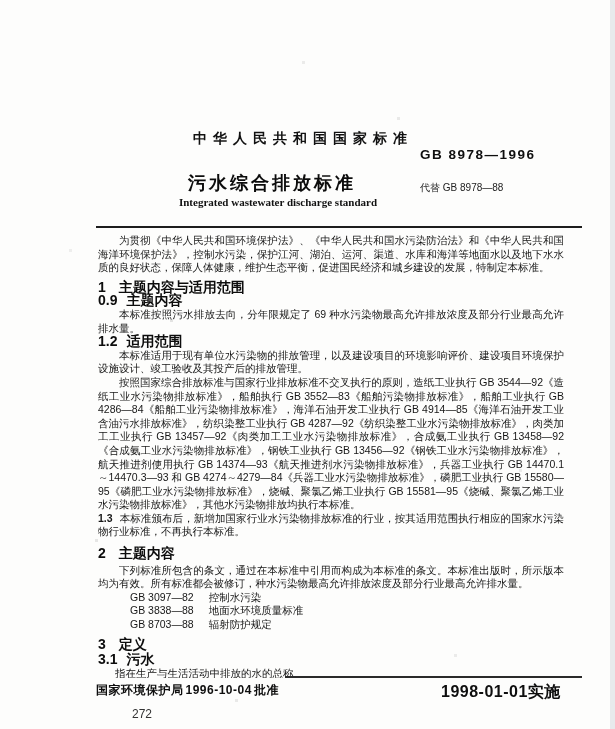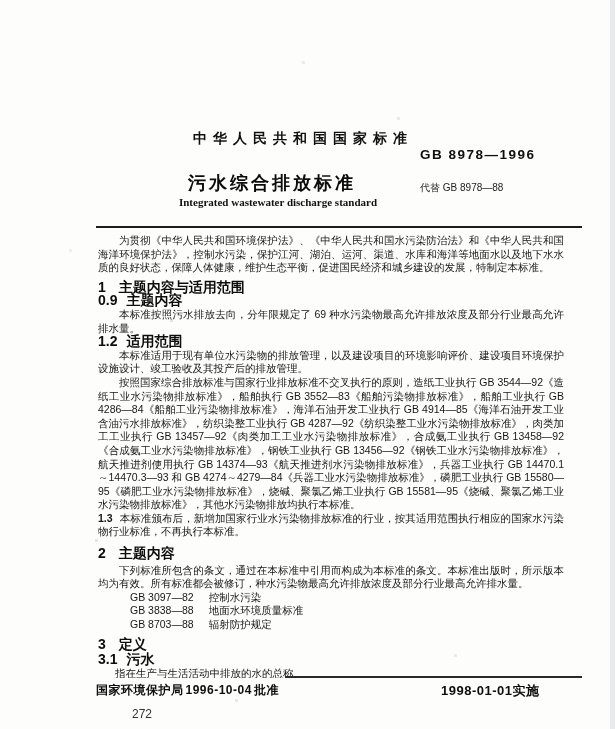--- a/index.html
+++ b/index.html
@@ -43,21 +43,21 @@
   .mt3{margin-top:6px;margin-bottom:2px;}
   .pnum{font-weight:bold;margin-right:7px;}
   .refs{margin-left:32px;}
   .refs .ref-no{margin-right:15px;}
   .def{text-indent:17px;}
   
   .footer-rule{position:absolute;left:285px;top:676px;width:297px;height:2px;background:#2a2a2a;}
   .approval{position:absolute;left:96px;top:682px;font-weight:bold;font-size:12px;
     letter-spacing:0.5px;color:#0e0e0e;}
   .approval span{margin-right:2px;}
-  .impl{position:absolute;left:441px;top:682px;font-weight:bold;font-size:13px;
+  .impl{position:absolute;left:441px;top:682px;font-weight:bold;font-size:16px;
     letter-spacing:0.5px;color:#0e0e0e;}
   .pageno{position:absolute;left:132px;top:707px;font-size:12px;color:#333;}
 </style>
 </head>
 <body>
 
 <div class="page">
   <div class="noise"></div>
   <div class="edge-right"></div>
 

